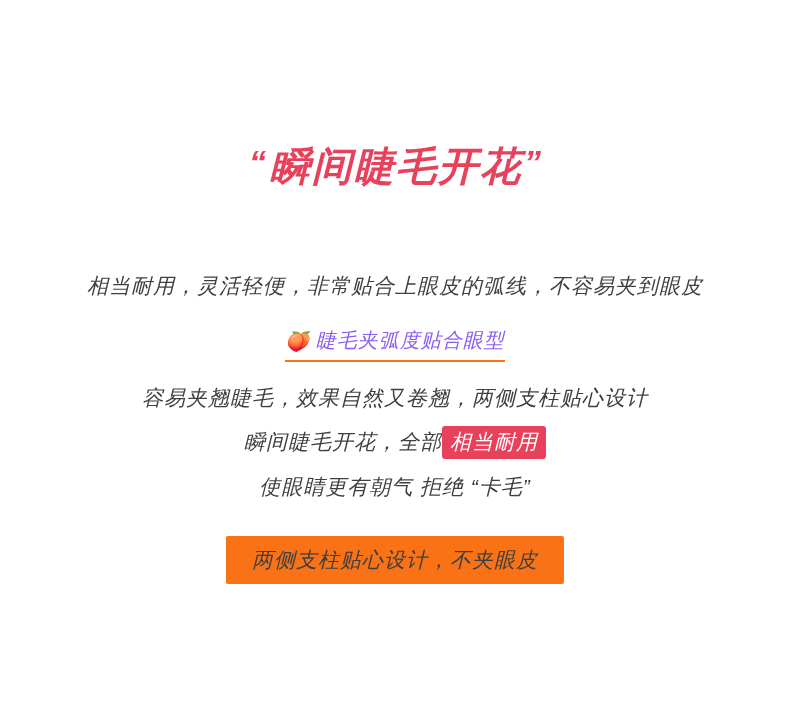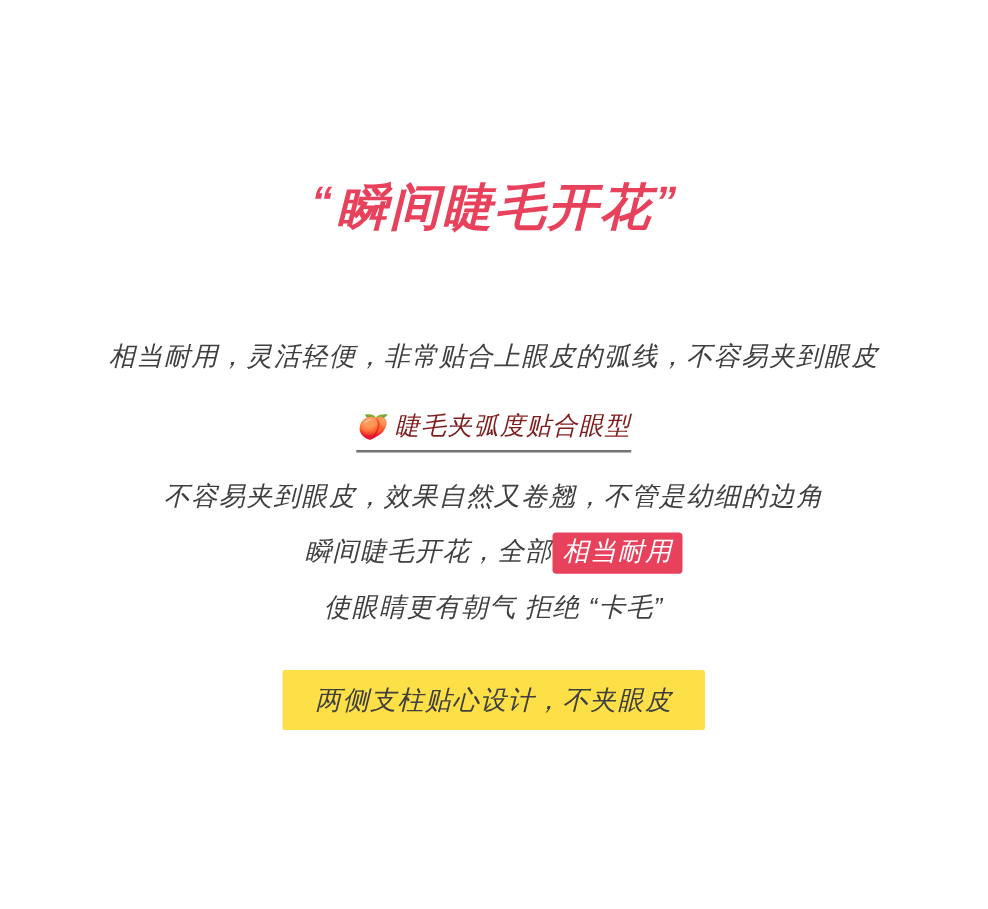--- a/index.html
+++ b/index.html
@@ -69,24 +69,24 @@
 
   
   .subhead-wrap {
     text-align: center;
     margin-top: 22px;
     margin-bottom: 12px;
   }
   .subhead {
     display: inline-block;
     font-size: 20px;
-    color: #7f1d1d;
+    color: #8b5cf6;
     letter-spacing: 1px;
     padding-bottom: 6px;
-    border-bottom: 2px solid #737373;
+    border-bottom: 2px solid #f97316;
     white-space: nowrap;
   }
   .subhead .peach {
     margin-right: 6px;
   }
 
   
   .hl-solid {
     display: inline-block;
     background: #e8415c;
@@ -97,21 +97,21 @@
     line-height: 1.3;
   }
 
   
   .band-wrap {
     text-align: center;
     margin-top: 26px;
   }
   .band {
     display: inline-block;
-    background: #fde047;
+    background: #f97316;
     color: #3f3f3f;
     font-size: 21px;
     letter-spacing: 1px;
     padding: 10px 26px;
     border-radius: 2px;
     white-space: nowrap;
   }
 </style>
 </head>
 <body>
@@ -126,21 +126,21 @@
     <p class="line lead">相当耐用，灵活轻便，非常贴合上眼皮的弧线，不容易夹到眼皮</p>
   </div>
 
   <div class="subhead-wrap">
     <span class="subhead">
       <span class="peach">🍑</span><span>睫毛夹弧度贴合眼型</span>
     </span>
   </div>
 
   <div class="lines" style="margin-top:14px;">
-    <p class="line">不容易夹到眼皮，效果自然又卷翘，不管是幼细的边角</p>
+    <p class="line">容易夹翘睫毛，效果自然又卷翘，两侧支柱贴心设计</p>
     <p class="line">
       <span>瞬间睫毛开花，全部</span><span class="hl-solid">相当耐用</span>
     </p>
     <p class="line">使眼睛更有朝气 拒绝 “卡毛”</p>
   </div>
 
   <div class="band-wrap">
     <span class="band">两侧支柱贴心设计，不夹眼皮</span>
   </div>
 

